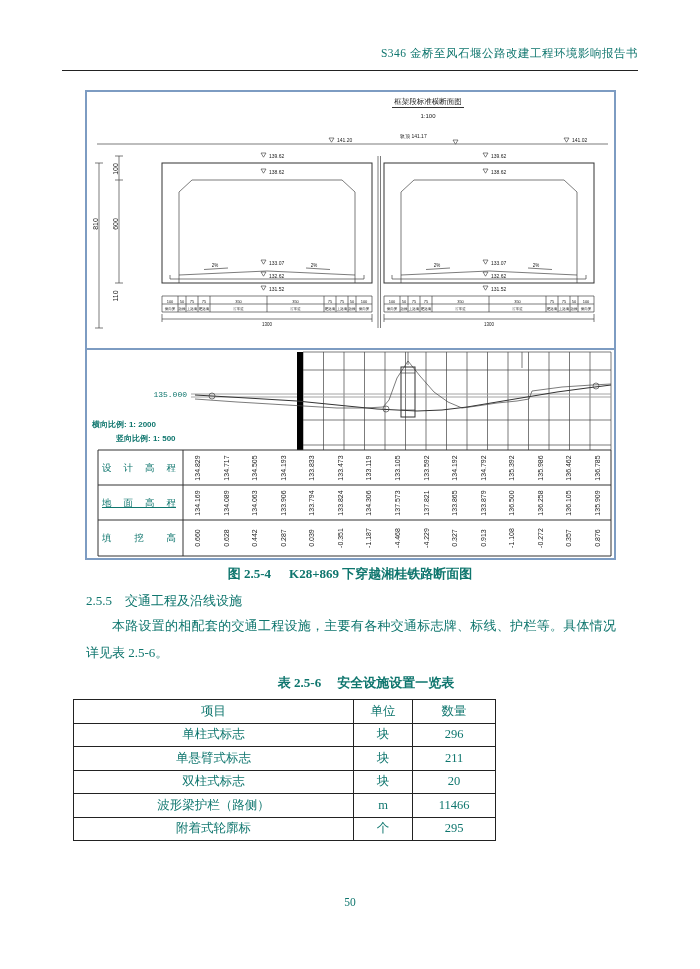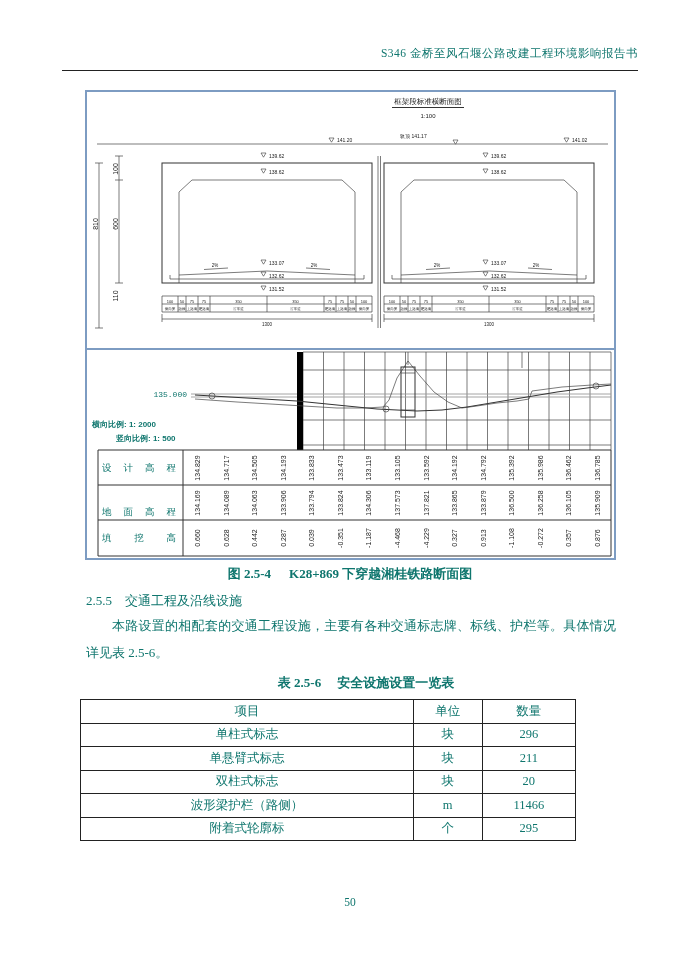--- a/index.html
+++ b/index.html
@@ -18,30 +18,30 @@
   .t35{font-size:3.5px;} .t4{font-size:4px;} .t45{font-size:4.5px;} .t5{font-size:5px;}
   .t6{font-size:6px;} .t75{font-size:7.5px;font-family:"Liberation Serif",serif;}
   .am{text-anchor:middle;}
   .rv{font-size:7px;text-anchor:middle;dominant-baseline:central;}
   .f2label{position:absolute;font-size:8px;}
   .refelev{left:36px;top:40px;width:64px;text-align:right;font-family:Liberation Mono, monospace;}
   .hscale{left:5px;top:69px;font-family:"Liberation Sans",sans-serif;font-weight:bold;}
   .vscale{left:5px;top:83px;font-family:"Liberation Sans",sans-serif;font-weight:bold;margin-left:24px;}
   .rowlabel{position:absolute;left:15px;width:74px;font-size:9.5px;text-align:justify;text-align-last:justify;
             font-family:"Liberation Sans",sans-serif;}
-  .rl1{top:100px;height:35px;line-height:35px;} .rl2{top:144px;height:35px;line-height:35px;} .rl3{top:170px;height:36px;line-height:36px;}
+  .rl1{top:100px;height:35px;line-height:35px;} .rl2{top:135px;height:35px;line-height:35px;text-decoration:underline;} .rl3{top:170px;height:36px;line-height:36px;}
   .caption{position:absolute;top:565px;left:0;width:100%;text-align:center;font-weight:bold;font-size:13px;}
   .caption .gap{display:inline-block;width:18px;}
   .heading{position:absolute;top:592px;left:86px;font-size:13px;}
   .heading .gap{display:inline-block;width:13px;}
   .bodytext{position:absolute;top:612px;left:86px;width:530px;font-size:13px;line-height:27px;
             text-align:justify;text-indent:2em;margin:0;font-family:Liberation Serif, serif;}
   .tcaption{position:absolute;top:674px;left:16px;width:100%;text-align:center;font-weight:bold;font-size:13px;}
   .tcaption .gap{display:inline-block;width:16px;}
-  table.stable{position:absolute;top:699px;left:80px;width:496px;border-collapse:collapse;font-size:12.5px;}
+  table.stable{position:absolute;top:699px;left:73px;width:423px;border-collapse:collapse;font-size:12.5px;}
   table.stable td,table.stable th{border:1px solid #222;height:22.5px;text-align:center;font-weight:normal;padding:0;}
   .c1{width:355px;} .c2{width:72px;} .c3{width:97px;}
   .pageno{position:absolute;top:896px;left:0;width:100%;text-align:center;font-size:11.5px;}
 </style>
 </head>
 <body>
 
 <div class="page">
 
   <div class="hdr">S346 金桥至风石堰公路改建工程环境影响报告书</div>

